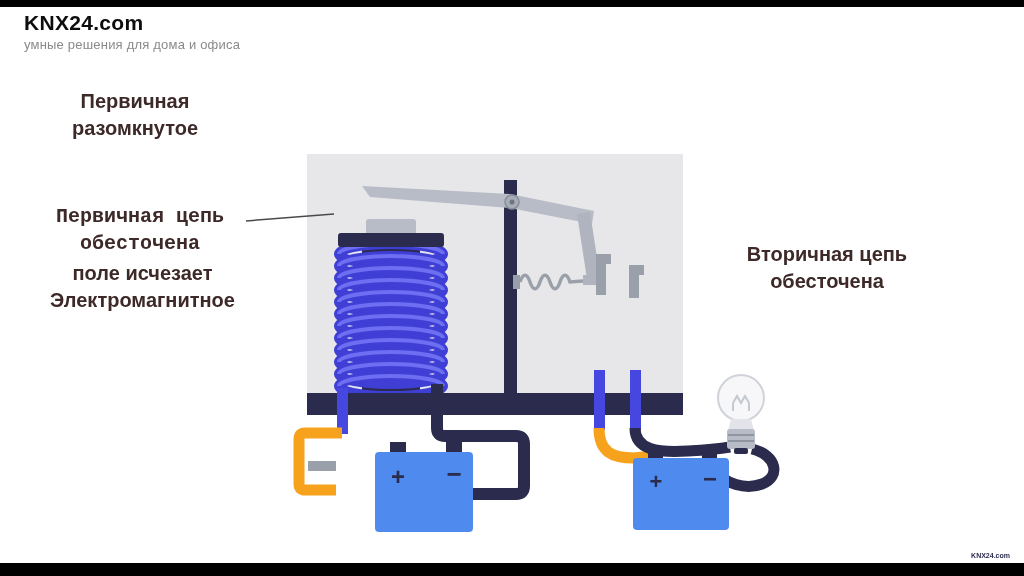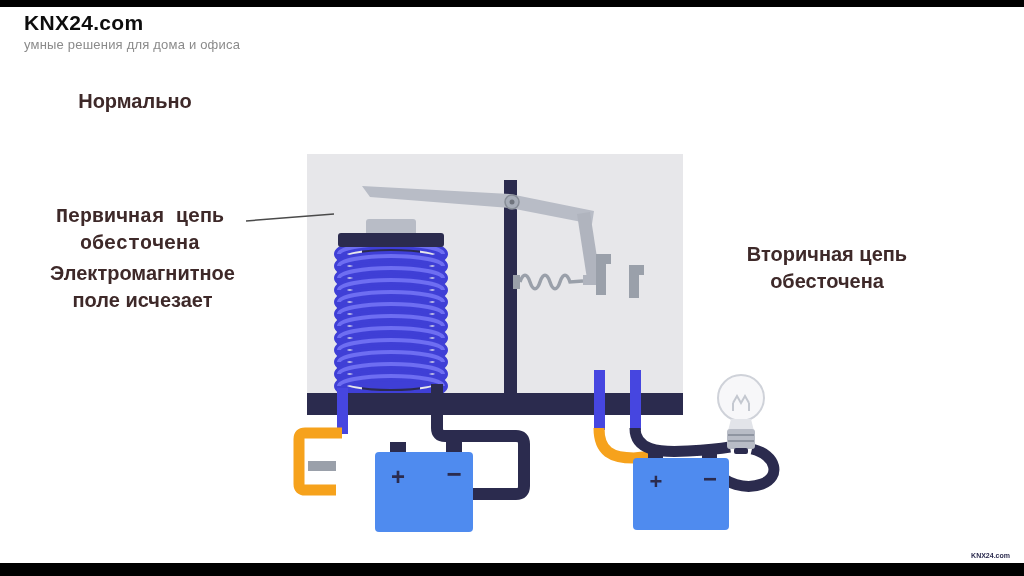--- a/index.html
+++ b/index.html
@@ -137,29 +137,30 @@
     </g>
   </svg>
 
   <div class="brand">
     <div class="brand-name">KNX24.com</div>
     <div class="brand-tagline">умные решения для дома и офиса</div>
   </div>
 
 
   <div class="label label-normally-open">
-    <span>Нормально</span>
+    <span>Первичная</span>
+    <span>разомкнутое</span>
   </div>
   <div class="label label-primary">
     <span>Первичная цепь</span>
     <span>обесточена</span>
   </div>
   <div class="label label-field">
+    <span>поле исчезает</span>
     <span>Электромагнитное</span>
-    <span>поле исчезает</span>
   </div>
   <div class="label label-secondary">
     <span>Вторичная цепь</span>
     <span>обесточена</span>
   </div>
 
   <div class="watermark">KNX24.com</div>
 
   <div class="bar bar-top"></div>
   <div class="bar bar-bottom"></div>

